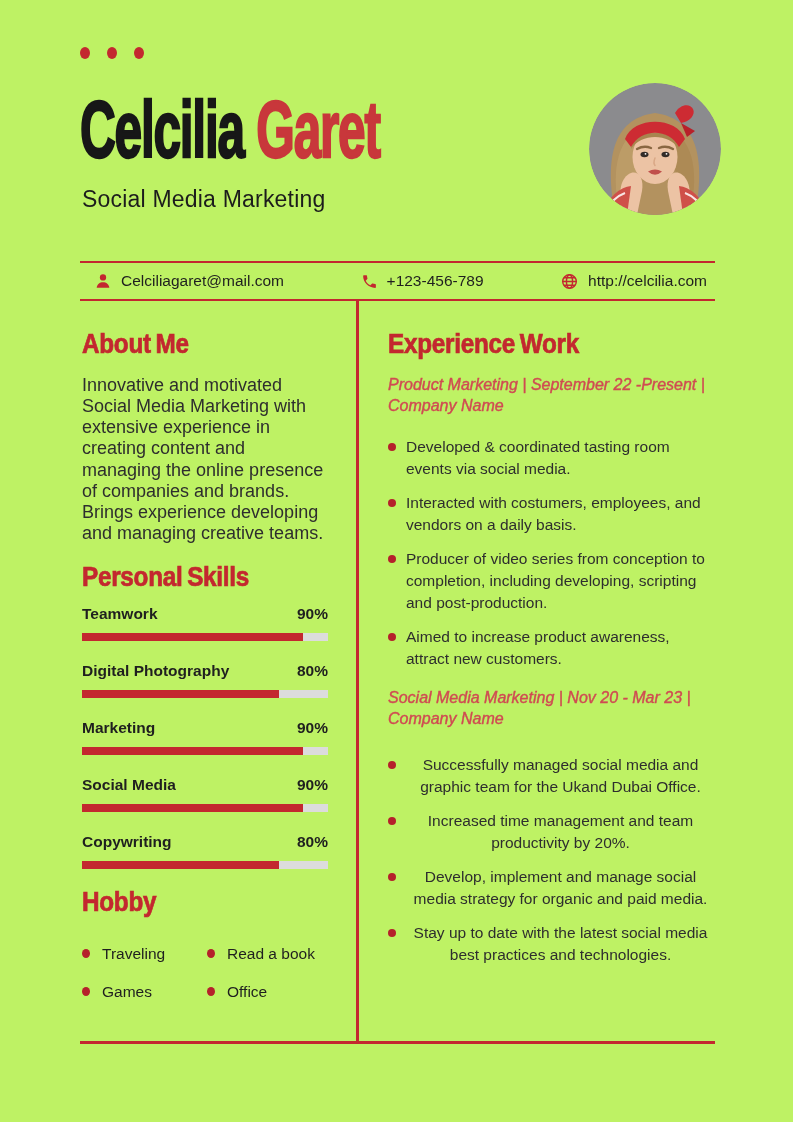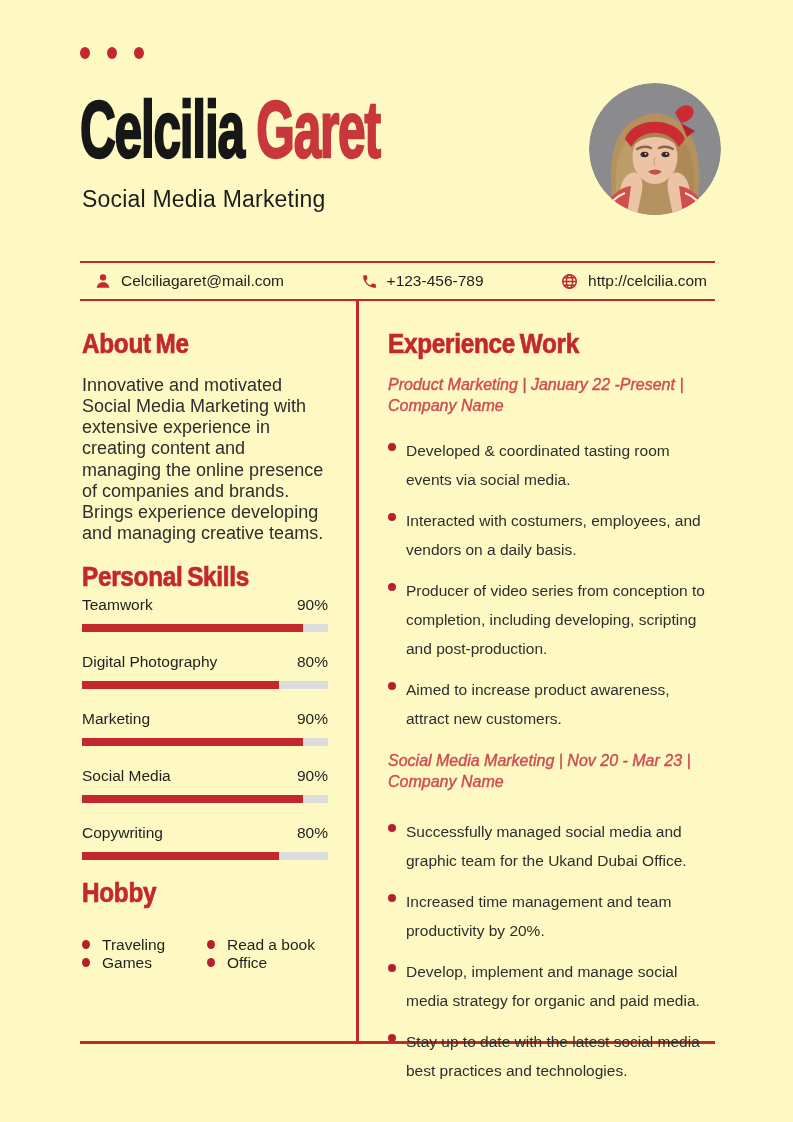--- a/index.html
+++ b/index.html
@@ -2,21 +2,21 @@
 <html style="--accent: #c3282f; --name-red: #c8373b; --job-title-red: #d04b52; --bullet-red: #b5212b; --text-dark: #2e2e2e; --label-dark: #1f1f1f; --photo-bg: #8b8b8e; --track-gray: #dcdcdc;"><head>
 <meta charset="utf-8">
 <style>
   :root{
     --accent:#c3282f; --name-red:#c8373b; --job-title-red:#d04b52;
     --bullet-red:#b5212b; --text-dark:#2e2e2e; --label-dark:#1f1f1f;
     --photo-bg:#8b8b8e; --track-gray:#dcdcdc;
   }
   html,body{margin:0;padding:0;background:#fff;}
   body{width:793px;height:1122px;overflow:hidden;font-family:"Liberation Sans",sans-serif;}
-  .page{position:relative;width:793px;height:1122px;background:#fef9c3;}
+  .page{position:relative;width:793px;height:1122px;background:#bef264;}
 
   .dots{position:absolute;left:80px;top:47px;display:flex;gap:17px;}
   .dot{width:10px;height:12px;border-radius:50%;background:var(--accent);}
 
   .name{position:absolute;left:80px;top:90px;margin:0;font-size:80px;line-height:1;
     font-weight:700;letter-spacing:-2px;white-space:nowrap;color:#171717;
     transform:scaleX(.62);transform-origin:left top;}
   .name span{-webkit-text-stroke:2.4px;}
   .name .red{color:var(--name-red);}
   .subtitle{position:absolute;left:82px;top:176px;font-size:23px;color:#1c1c1c;letter-spacing:.2px;margin-top:10px;}
@@ -35,37 +35,37 @@
   .col-left{position:absolute;left:82px;top:330px;width:246px;}
   .col-right{position:absolute;left:388px;top:330px;width:327px;}
 
   h2{margin:0;font-size:27px;line-height:1.1;font-weight:700;color:var(--accent);
      letter-spacing:-.3px;word-spacing:-2px;transform:scaleX(.9);transform-origin:left center;
      -webkit-text-stroke:.7px;white-space:nowrap;}
 
   .about-text{margin-top:15px;font-size:18px;line-height:21.2px;color:var(--text-dark);}
 
   .skills-head{margin-top:19px;}
-  .skills-list{margin-top:1px;}
+  .skills-list{margin-top:10px;font-weight:bold;}
   .skill{margin-bottom:19px;}
   .skill-row{display:flex;justify-content:space-between;font-size:15.5px;line-height:21px;color:var(--label-dark);}
   .track{margin-top:9px;height:8px;background:var(--track-gray);}
   .fill{height:100%;background:var(--accent);}
 
   .hobby-head{margin-top:12px;}
-  .hobby-grid{margin-top:27px;display:grid;grid-template-columns:125px 1fr;}
+  .hobby-grid{margin-top:27px;display:grid;grid-template-columns:125px 1fr;row-gap:20px;}
   .hobby-item{display:flex;align-items:center;gap:12px;font-size:15.5px;color:var(--label-dark);}
   .h-dot{width:8px;height:9px;border-radius:50%;background:var(--bullet-red);flex:0 0 8px;}
 
   .job-title{margin-top:14px;font-size:16px;line-height:21.5px;font-style:italic;
     color:var(--job-title-red);-webkit-text-stroke:.4px;}
   .job-title.second{margin-top:17px;}
   .exp-list{margin-top:19px;}
-  .exp-list.second{margin-top:24px;}
-  .exp-item{display:flex;gap:10px;margin-bottom:12px;font-size:15.5px;line-height:29px;color:var(--text-dark);}
+  .exp-list.second{margin-top:24px;text-align:center;}
+  .exp-item{display:flex;gap:10px;margin-bottom:12px;font-size:15.5px;line-height:22px;color:var(--text-dark);}
   .e-dot{flex:0 0 8px;width:8px;height:8px;border-radius:50%;background:var(--bullet-red);margin-top:7px;}
 </style>
 </head>
 <body>
 
 <div class="page">
 
   <div class="dots">
     <span class="dot"></span>
     <span class="dot"></span>
@@ -206,21 +206,21 @@
       <div class="hobby-item">
           <span class="h-dot"></span>
           <span>Office</span>
         </div>
     </div>
   </div>
 
   <div class="col-right">
     <h2>Experience Work</h2>
 
-    <div class="job-title">Product Marketing | January 22 -Present | Company Name</div>
+    <div class="job-title">Product Marketing | September 22 -Present | Company Name</div>
     <div class="exp-list">
       <div class="exp-item">
           <span class="e-dot"></span>
           <span>Developed &amp; coordinated tasting room events via social media.</span>
         </div>
       <div class="exp-item">
           <span class="e-dot"></span>
           <span>Interacted with costumers, employees, and vendors on a daily basis.</span>
         </div>
       <div class="exp-item">

